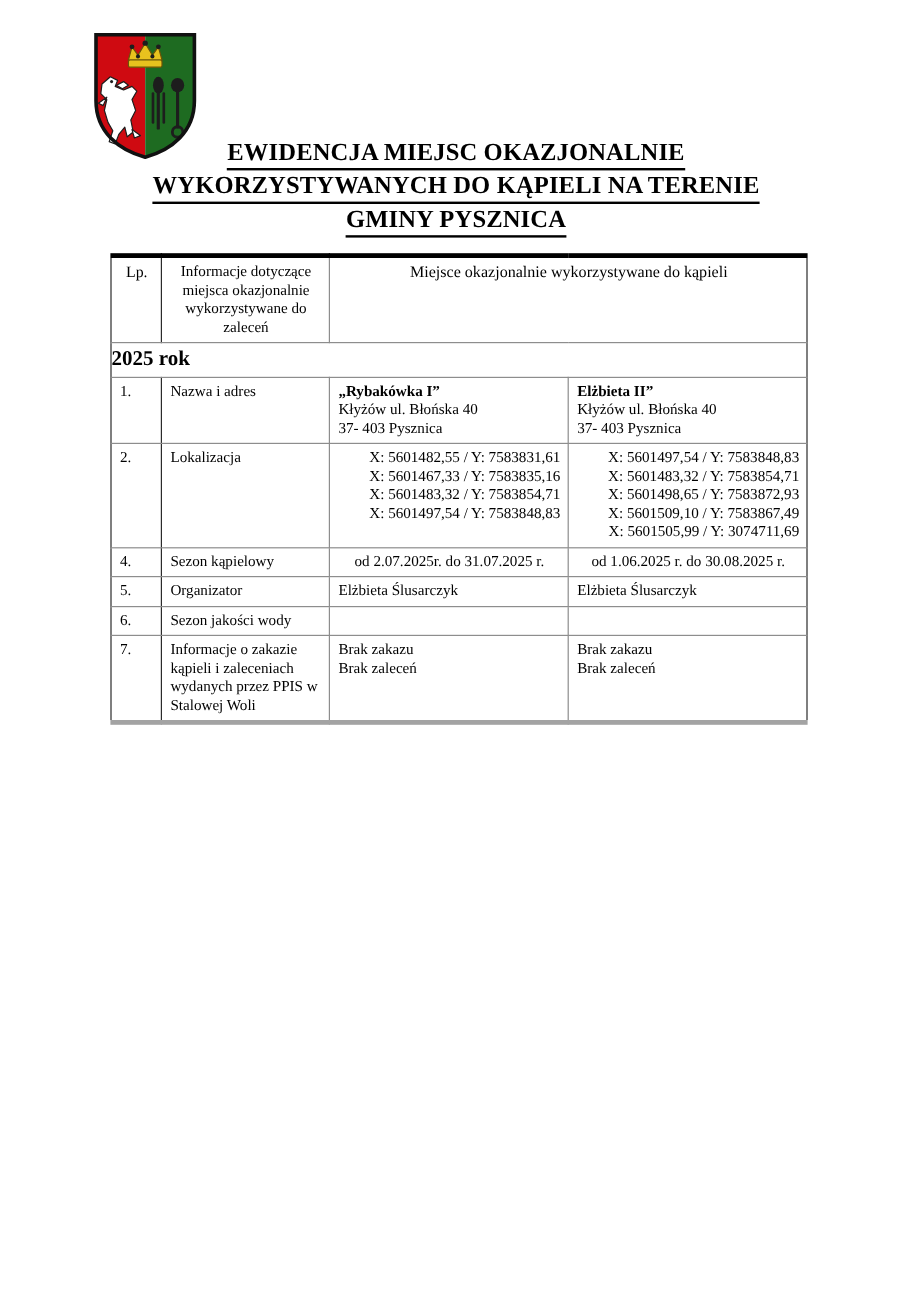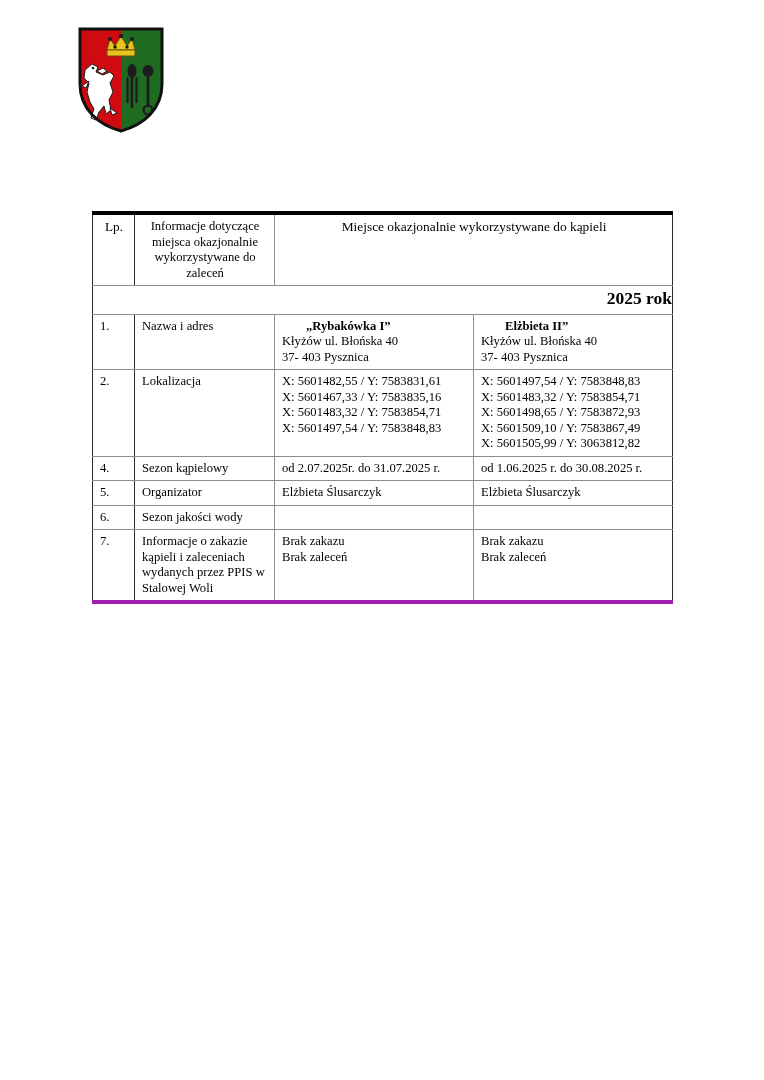--- a/index.html
+++ b/index.html
@@ -64,21 +64,21 @@
     table-layout: fixed;
   }
   .doc-table td, .doc-table th {
     border: 1px solid #8d8d8d;
     vertical-align: top;
     padding: 4px 6px 4px 7px;
     font-weight: normal;
   }
 
   
-  .doc-table { border-top: 4px solid #000; border-bottom: 4px solid #a21caf; }
+  .doc-table { border-top: 4px solid #000; border-bottom: 4px solid #a3a3a3; }
   .doc-table td.edge-l, .doc-table th.edge-l { border-left: 1.6px solid #2b2b2b; }
   .doc-table td.edge-r, .doc-table th.edge-r { border-right: 1.6px solid #2b2b2b; }
   .doc-table td.col-lp, .doc-table th.col-lp { border-right: 1.6px solid #2b2b2b; }
 
   col.c-lp   { width: 42px; }
   col.c-info { width: 140px; }
   col.c-p1   { width: 199px; }
   col.c-p2   { width: 199px; }
 
   .th-center {
@@ -92,35 +92,35 @@
     vertical-align: middle;
     font-size: 13.2px;
   }
   .th-wide {
     text-align: center;
     font-weight: bold;
     vertical-align: middle;
     font-size: 13.4px;
   }
   .year-row td {
-    text-align: right;
+    text-align: left;
     font-weight: bold;
     font-size: 17.5px;
     padding: 5px 0 7px 0;
   }
   .cell-num {
     text-align: left;
     padding-left: 9px;
   }
-  .b { font-weight: bold; margin-left: 24px; }
+  .b { font-weight: bold; }
   .coord-cell { padding-left: 12px; }
-  .coord-line { white-space: nowrap; }
+  .coord-line { white-space: nowrap; text-align: right; }
   .pad-bottom-lg { padding-bottom: 14px; }
   .pad-bottom-md { padding-bottom: 10px; }
-  .nowrap { white-space: nowrap; }
+  .nowrap { white-space: nowrap; text-align: center; }
 </style>
 </head>
 <body>
 
 <div class="header-block">
 
   <div class="crest">
     <svg width="88" height="108" viewBox="0 0 88 108" xmlns="http://www.w3.org/2000/svg">
       <defs>
         <clipPath id="shieldClip">
@@ -158,20 +158,25 @@
         <path d="M59.5 52 L59.5 76" stroke="#1d1d1d" stroke-width="2.2" fill="none" stroke-linecap="round"></path>
         <ellipse cx="71" cy="45" rx="5.5" ry="6"></ellipse>
         <rect x="69.7" y="49" width="2.6" height="32" rx="1"></rect>
         <circle cx="71" cy="84" r="4.4" fill="none" stroke="#1d1d1d" stroke-width="2.4"></circle>
       </g>
 
       <path d="M3 3 H85 V58 C85 84 66 99 44 105 C22 99 3 84 3 58 Z" fill="none" stroke="#111111" stroke-width="3"></path>
     </svg>
   </div>
 
+  <div class="title">
+    <span class="title-row tline-row"><span class="tline">EWIDENCJA MIEJSC OKAZJONALNIE</span></span>
+    <span class="title-row tline-row"><span class="tline">WYKORZYSTYWANYCH DO KĄPIELI NA TERENIE</span></span>
+    <span class="title-row tline-row"><span class="tline">GMINY PYSZNICA</span></span>
+  </div>
 </div>
 
 <table class="doc-table">
   <colgroup>
     <col class="c-lp">
       <col class="c-info">
       <col class="c-p1">
       <col class="c-p2">
   </colgroup>
   <tbody>
@@ -207,21 +212,21 @@
         <div class="coord-line">X: 5601482,55 / Y: 7583831,61</div>
         <div class="coord-line">X: 5601467,33 / Y: 7583835,16</div>
         <div class="coord-line">X: 5601483,32 / Y: 7583854,71</div>
         <div class="coord-line">X: 5601497,54 / Y: 7583848,83</div>
       </td>
       <td class="coord-cell edge-r">
         <div class="coord-line">X: 5601497,54 / Y: 7583848,83</div>
         <div class="coord-line">X: 5601483,32 / Y: 7583854,71</div>
         <div class="coord-line">X: 5601498,65 / Y: 7583872,93</div>
         <div class="coord-line">X: 5601509,10 / Y: 7583867,49</div>
-        <div class="coord-line">X: 5601505,99 / Y: 3063812,82</div>
+        <div class="coord-line">X: 5601505,99 / Y: 3074711,69</div>
       </td>
     </tr>
 
     <tr>
       <td class="cell-num edge-l col-lp pad-bottom-md">4.</td>
       <td>Sezon kąpielowy</td>
       <td class="b nowrap">od 2.07.2025r. do 31.07.2025 r.</td>
       <td class="b nowrap edge-r">od 1.06.2025 r. do 30.08.2025 r.</td>
     </tr>
 

